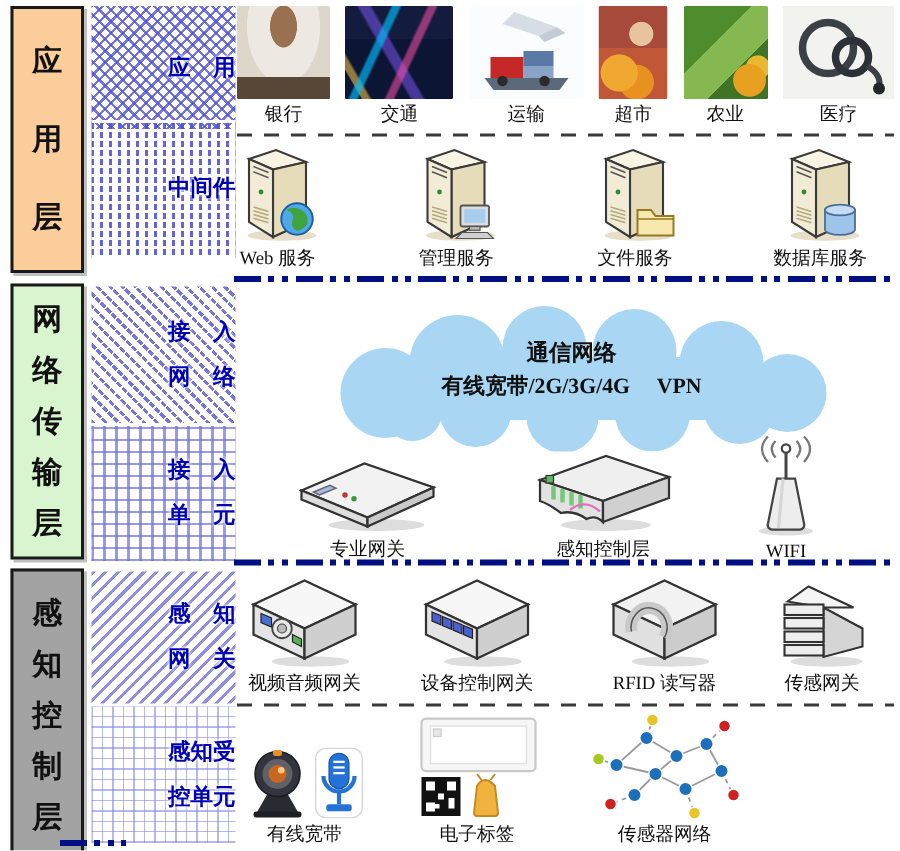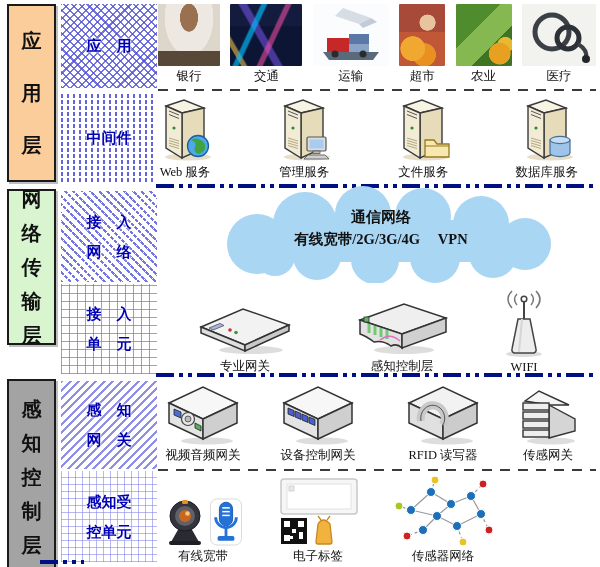--- a/index.html
+++ b/index.html
@@ -9,21 +9,21 @@
 
   
   .layer-box{left:7px;width:49px;border:2px solid #1a1a1a;box-sizing:border-box;
              display:flex;align-items:center;justify-content:center;
              box-shadow:2px 2px 0 rgba(0,0,0,.25);}
   .vtext{width:1.3em;text-align:center;word-break:break-all;font-weight:bold;
          color:#111;font-size:20px;}
   .lh3{line-height:52px;} .lh5{line-height:34px;}
 
   
-  .sub-box{left:61px;width:96px;display:flex;flex-direction:column;align-items:center;
+  .sub-box{left:61px;width:96px;display:flex;flex-direction:column;align-items:flex-end;
            justify-content:center;box-sizing:border-box;}
   .sub-box span{font-weight:bold;font-size:15px;color:#0000b5;line-height:30px;
                 text-shadow:0 0 3px #fff,0 0 3px #fff;white-space:pre;}
   .pat-cross{background:
     repeating-linear-gradient(45deg, rgba(82,82,214,.8) 0 1.5px, transparent 1.5px 5.5px),
     repeating-linear-gradient(-45deg, rgba(82,82,214,.8) 0 1.5px, transparent 1.5px 5.5px);}
   .pat-vdash{background:
     repeating-linear-gradient(0deg,#fff 0 2px, transparent 2px 6px),
     repeating-linear-gradient(90deg, rgba(82,82,214,.9) 0 2px, transparent 2px 6px);}
   .pat-weave{background:
@@ -56,31 +56,31 @@
   svg{display:block;}
 </style>
 </head>
 <body>
 
 <div id="canvas">
 
   <div class="abs layer-box" style="top:4px;height:178px;background:#facd9b">
     <div class="vtext lh3">应用层</div>
   </div>
-  <div class="abs layer-box" style="top:189px;height:156px;background:#d8f5cf">
+  <div class="abs layer-box" style="top:189px;height:184px;background:#d8f5cf">
     <div class="vtext lh5">网络传输层</div>
   </div>
   <div class="abs layer-box" style="top:379px;height:196px;background:#a3a3a3">
     <div class="vtext lh5">感知控制层</div>
   </div>
 
   <div class="abs sub-box pat-cross" style="top:4px;height:84px">
     <span>应　用</span>
   </div>
-  <div class="abs sub-box pat-vdash" style="top:92px;height:92px">
+  <div class="abs sub-box pat-vdash" style="top:80px;height:92px">
     <span>中间件</span>
   </div>
   <div class="abs sub-box pat-weave" style="top:191px;height:91px">
     <span>接　入</span>
     <span>网　络</span>
   </div>
   <div class="abs sub-box pat-grid" style="top:284px;height:90px">
     <span>接　入</span>
     <span>单　元</span>
   </div>
@@ -204,21 +204,21 @@
         <use href="#g-tower"></use>
         <path d="M30,44 v13 a10,3.6 0 0 0 20,0 v-13z" fill="#9ec4ea" stroke="#4a6e96" stroke-width="1.2"></path>
         <ellipse cx="40" cy="44" rx="10" ry="3.6" fill="#c4dcf4" stroke="#4a6e96" stroke-width="1.2"></ellipse>
       </svg>
       <div class="caption">数据库服务</div>
     </div>
   </div>
 
   <div class="abs sep-blue" style="left:156px;top:184px;width:442px"></div>
 
-  <div class="abs" style="left:195px;top:186px;width:372px;height:97px">
+  <div class="abs" style="left:195px;top:204px;width:372px;height:97px">
     <svg viewBox="0 0 372 97" width="372" height="97">
       <g fill="#a9d6f3">
         <circle cx="62" cy="58" r="30"></circle>
           <circle cx="110" cy="38" r="32"></circle>
         <circle cx="168" cy="28" r="28"></circle>
           <circle cx="228" cy="30" r="28"></circle>
         <circle cx="286" cy="38" r="28"></circle>
           <circle cx="330" cy="58" r="26"></circle>
         <circle cx="298" cy="68" r="24"></circle>
           <circle cx="240" cy="72" r="25"></circle>

